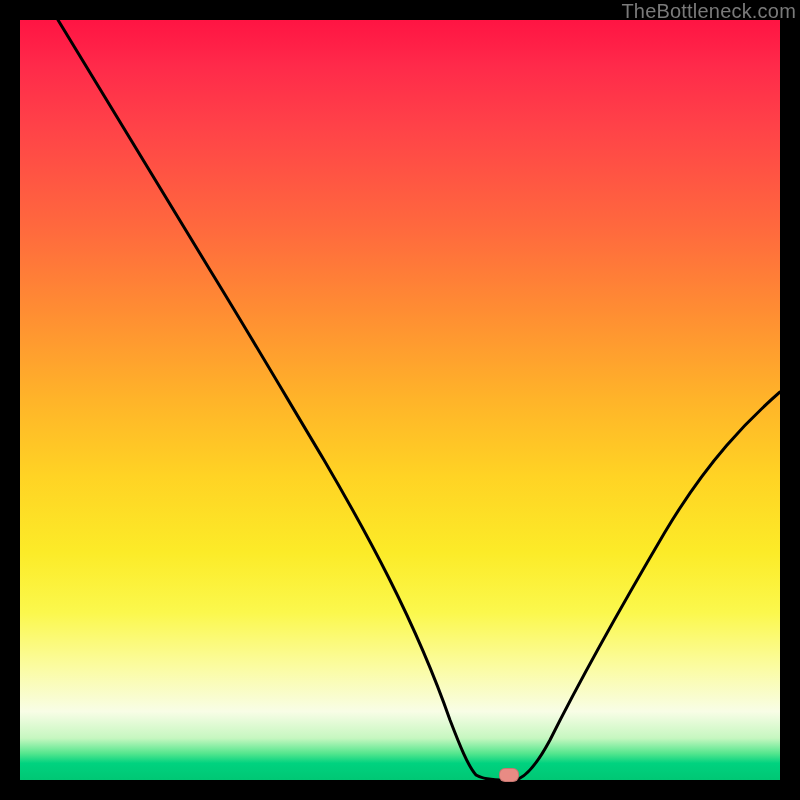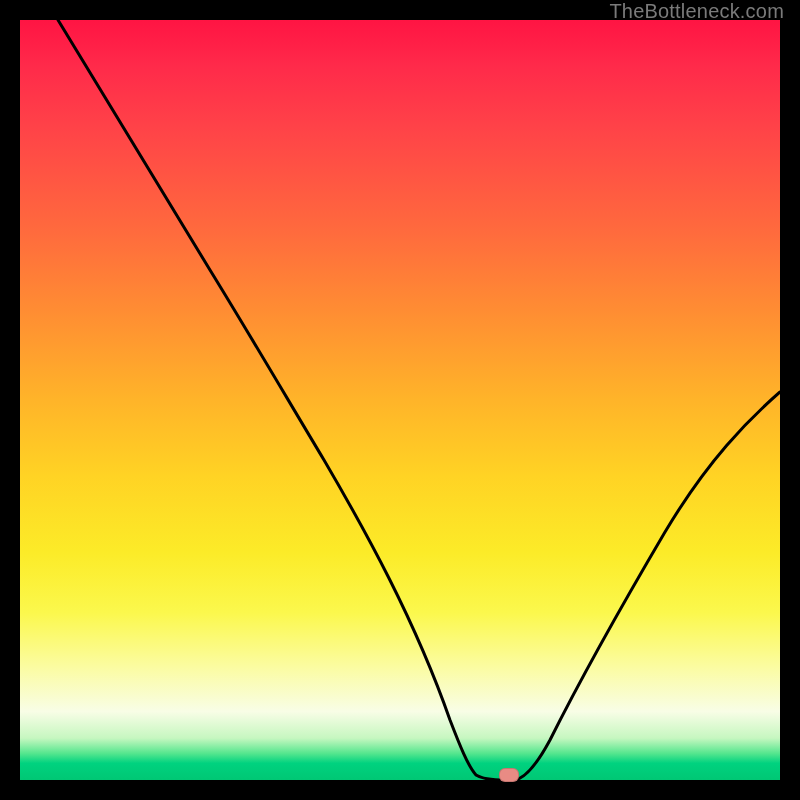--- a/index.html
+++ b/index.html
@@ -46,21 +46,21 @@
   .plot-area svg {
     position: absolute;
     left: 0;
     top: 0;
     width: 760px;
     height: 760px;
   }
   .watermark {
     position: absolute;
     top: 0px;
-    right: 16px;
+    right: 4px;
     color: #7a7a7a;
     font-size: 20px;
     font-weight: 500;
     letter-spacing: 0.2px;
     user-select: none;
   }
   .marker {
     position: absolute;
     width: 18px;
     height: 12px;

